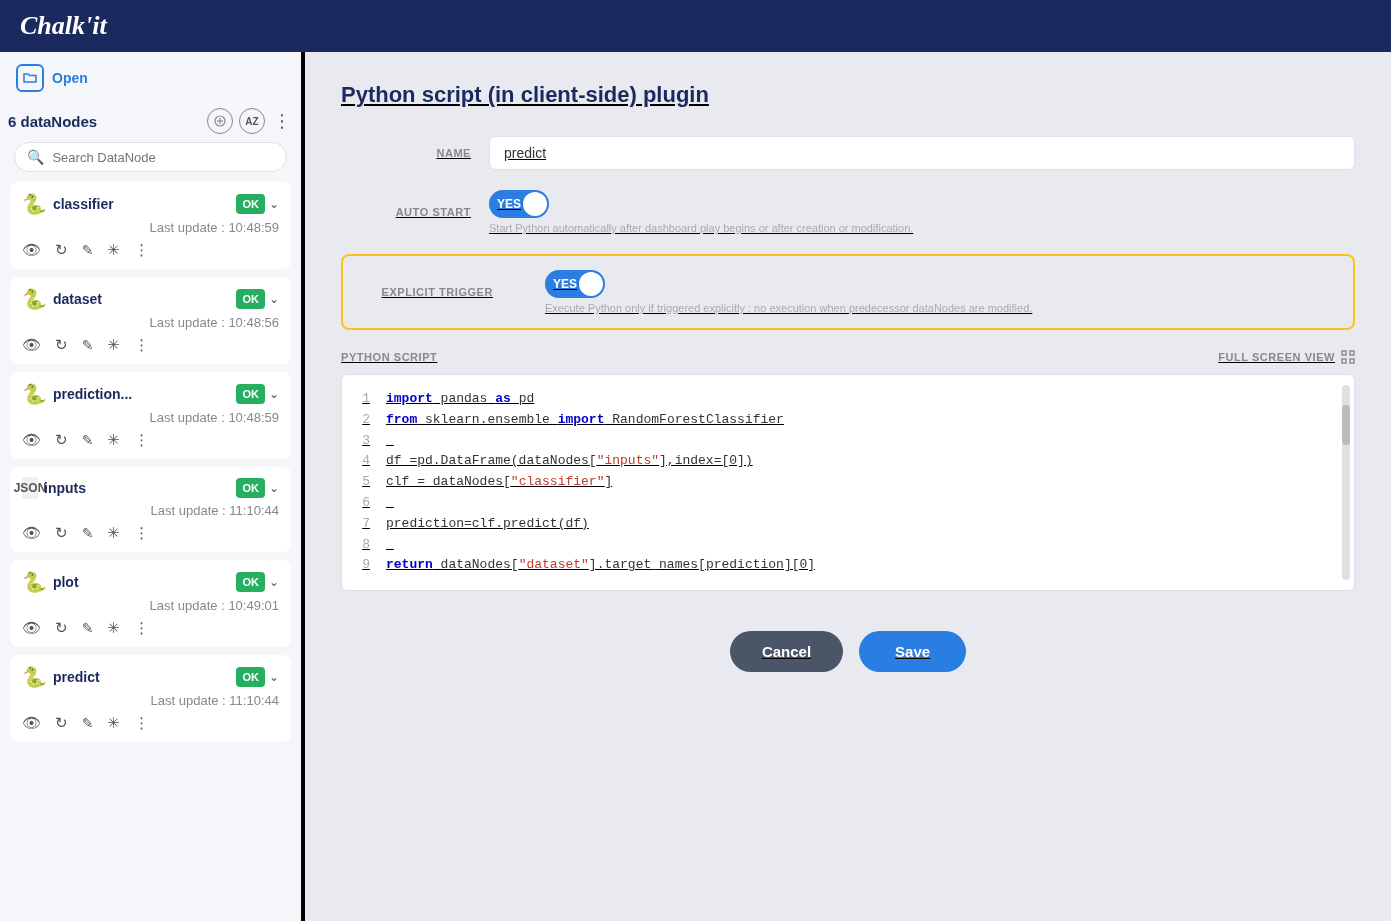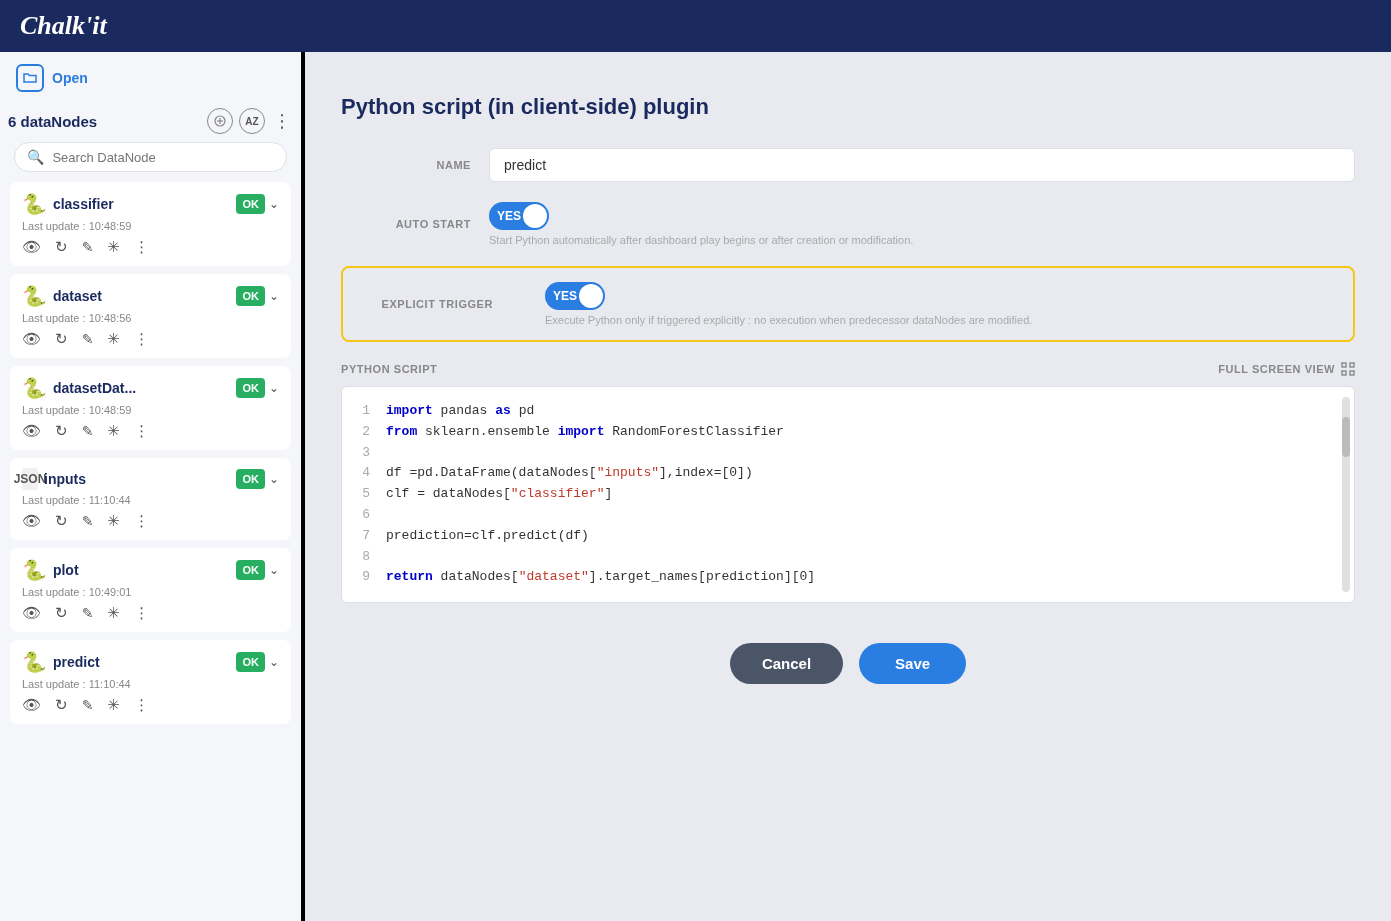--- a/index.html
+++ b/index.html
@@ -169,23 +169,24 @@
       padding: 4px 6px;
     }
     .expand-btn {
       background: none;
       border: none;
       cursor: pointer;
       color: #555;
       font-size: 12px;
     }
     .dn-meta {
-      font-size: 11px;
+      font-size: 13px;
       color: #888;
       margin-bottom: 6px;
+      text-align: right;
     }
     .dn-actions {
       display: flex;
       align-items: center;
       gap: 14px;
     }
     .action-icon {
       background: none;
       border: none;
       cursor: pointer;
@@ -205,23 +206,24 @@
       align-items: center;
       justify-content: center;
       font-size: 7px;
       font-weight: bold;
       color: #555;
     }
 
     
     .content {
       flex: 1;
-      padding: 42px 36px;
+      padding: 30px 36px;
       overflow-y: auto;
       position: relative;
+      text-decoration: underline;
     }
 
     .page-title {
       font-size: 22px;
       font-weight: 600;
       color: #1a2a5e;
       margin-bottom: 28px;
     }
 
     .form-row {
@@ -504,21 +506,21 @@
           <button class="action-icon edit">✎</button>
           <button class="action-icon">✳</button>
           <button class="action-icon">⋮</button>
         </div>
       </div>
 
       <div class="datanode-item">
         <div class="dn-top">
           <div class="dn-name-row">
             <span style="font-size:20px;">🐍</span>
-            <span class="dn-name">datasetDat...</span>
+            <span class="dn-name">prediction...</span>
           </div>
           <div class="dn-badge-row">
             <span class="ok-badge">OK</span>
             <button class="expand-btn">⌄</button>
           </div>
         </div>
         <div class="dn-meta">
           <span>Last update :</span>
           <span>10:48:59</span>
         </div>

